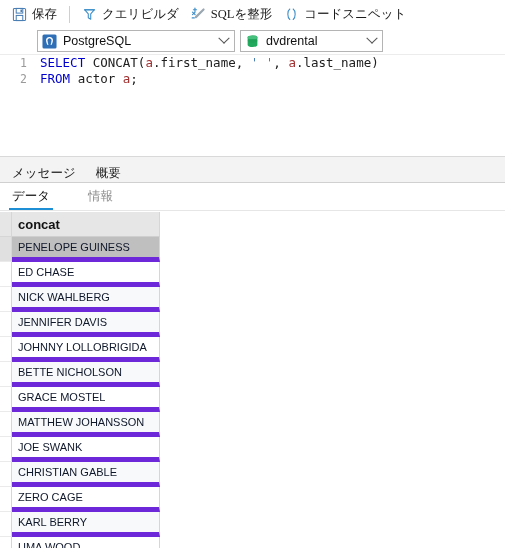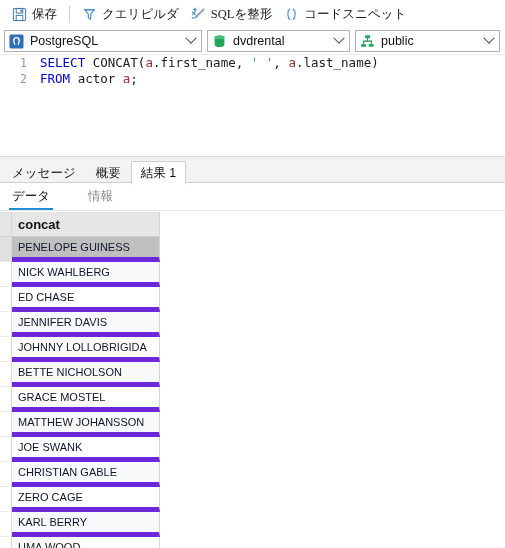--- a/index.html
+++ b/index.html
@@ -49,20 +49,21 @@
   .ico { display: inline-flex; align-items:center; justify-content:center; }
 
   
   .selrow {
     height: 26px;
     display: flex;
     align-items: center;
     padding: 0 4px;
     gap: 5px;
     background: #ffffff;
+    margin-left: 33px;
   }
   .combo {
     height: 22px;
     border: 1px solid #b4b4b4;
     background: #ffffff;
     display: flex;
     align-items: center;
     padding: 0 3px 0 4px;
     gap: 6px;
     position: relative;
@@ -330,78 +331,65 @@
           <ellipse cx="8" cy="3.6" rx="5.2" ry="2.1" fill="#1f9d55"></ellipse>
           <path d="M2.8 3.6 V11.6 C2.8 12.8 5.1 13.8 8 13.8 C10.9 13.8 13.2 12.8 13.2 11.6 V3.6 Z" fill="#23a95e"></path>
           <ellipse cx="8" cy="3.6" rx="5.2" ry="2.1" fill="#47c07e"></ellipse>
           <ellipse cx="8" cy="7.3" rx="5.2" ry="1.9" fill="#1f9d55" opacity="0.55"></ellipse>
         </svg>
       </span>
       <span class="combo-text">dvdrental</span>
       <span class="chev"></span>
     </div>
 
-    <div class="combo c3">
-      <span class="ico">
-        <svg width="15" height="15" viewBox="0 0 16 16">
-          <rect x="5.4" y="1.4" width="5.3" height="3.1" rx="0.5" fill="#23a95e"></rect>
-          <rect x="1.3" y="10.6" width="5.1" height="3.1" rx="0.5" fill="#23a95e"></rect>
-          <rect x="9.3" y="10.6" width="5.1" height="3.1" rx="0.5" fill="#23a95e"></rect>
-          <path d="M8 4.6 V7.6 M3.9 10.4 V7.6 H12.1 V10.4" fill="none" stroke="#1f8a4d" stroke-width="1.15"></path>
-        </svg>
-      </span>
-      <span class="combo-text">public</span>
-      <span class="chev"></span>
-    </div>
   </div>
 
   <div class="editor">
     <div class="gutter">
       <div class="gline">1</div>
       <div class="gline">2</div>
     </div>
     <div class="code" id="code-area">
         <div class="cline"><span class="kw">SELECT </span><span class="fn">CONCAT</span><span class="pl">(</span><span class="al">a</span><span class="pl">.first_name, </span><span class="str">' '</span><span class="pl">, </span><span class="al">a</span><span class="pl">.last_name)</span></div>
         <div class="cline"><span class="kw">FROM </span><span class="fn">actor </span><span class="al">a</span><span class="pl">;</span></div>
       </div>
   </div>
 
   <div class="respane">
 
     <div class="tabstrip" id="tabstrip">
         <div class="tab">メッセージ</div>
         <div class="tab">概要</div>
-        <div class="tab active">結果 1</div>
       </div>
 
     <div class="subtabs" id="subtabs">
         <div class="subtab active">データ</div>
         <div class="subtab">情報</div>
       </div>
 
     <div class="grid">
       <div class="gridtop-fill"></div>
       <div class="gridfill"></div>
       <div id="grid-rows" style="position:relative;z-index:2;">
           <div class="grow hdr">
             <div class="rowhdr"></div>
             <div class="cell">concat</div>
           </div>
           <div class="grow sel">
             <div class="rowhdr"></div>
             <div class="cell">PENELOPE GUINESS</div>
           </div>
+          <div class="grow">
+            <div class="rowhdr"></div>
+            <div class="cell">ED CHASE</div>
+          </div>
           <div class="grow alt">
             <div class="rowhdr"></div>
             <div class="cell">NICK WAHLBERG</div>
           </div>
-          <div class="grow">
-            <div class="rowhdr"></div>
-            <div class="cell">ED CHASE</div>
-          </div>
           <div class="grow alt">
             <div class="rowhdr"></div>
             <div class="cell">JENNIFER DAVIS</div>
           </div>
           <div class="grow">
             <div class="rowhdr"></div>
             <div class="cell">JOHNNY LOLLOBRIGIDA</div>
           </div>
           <div class="grow alt">
             <div class="rowhdr"></div>

